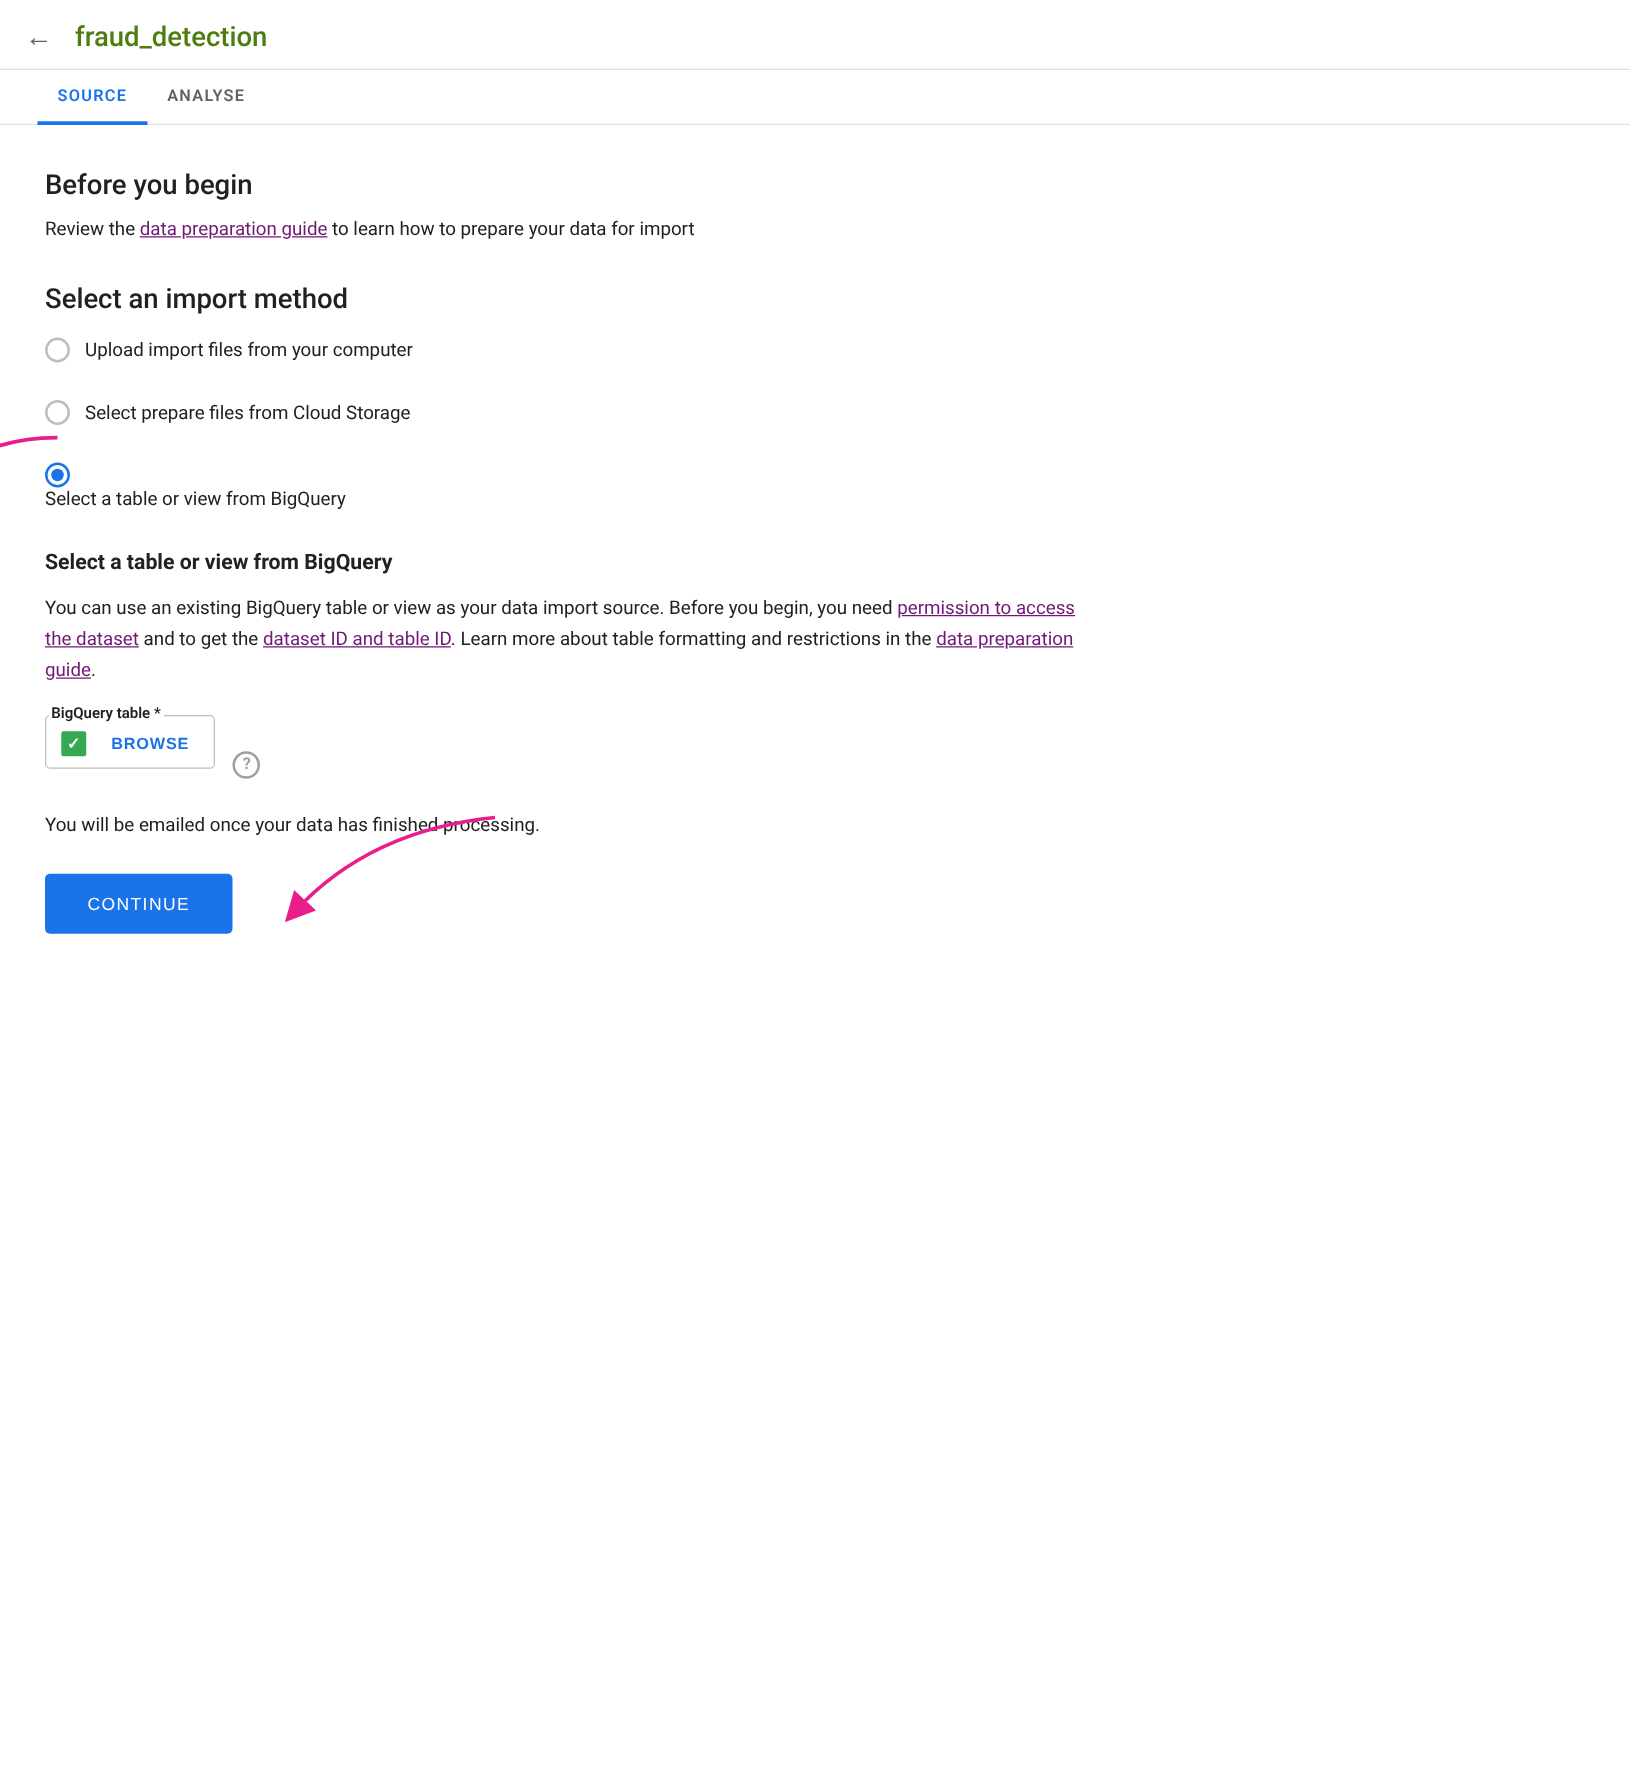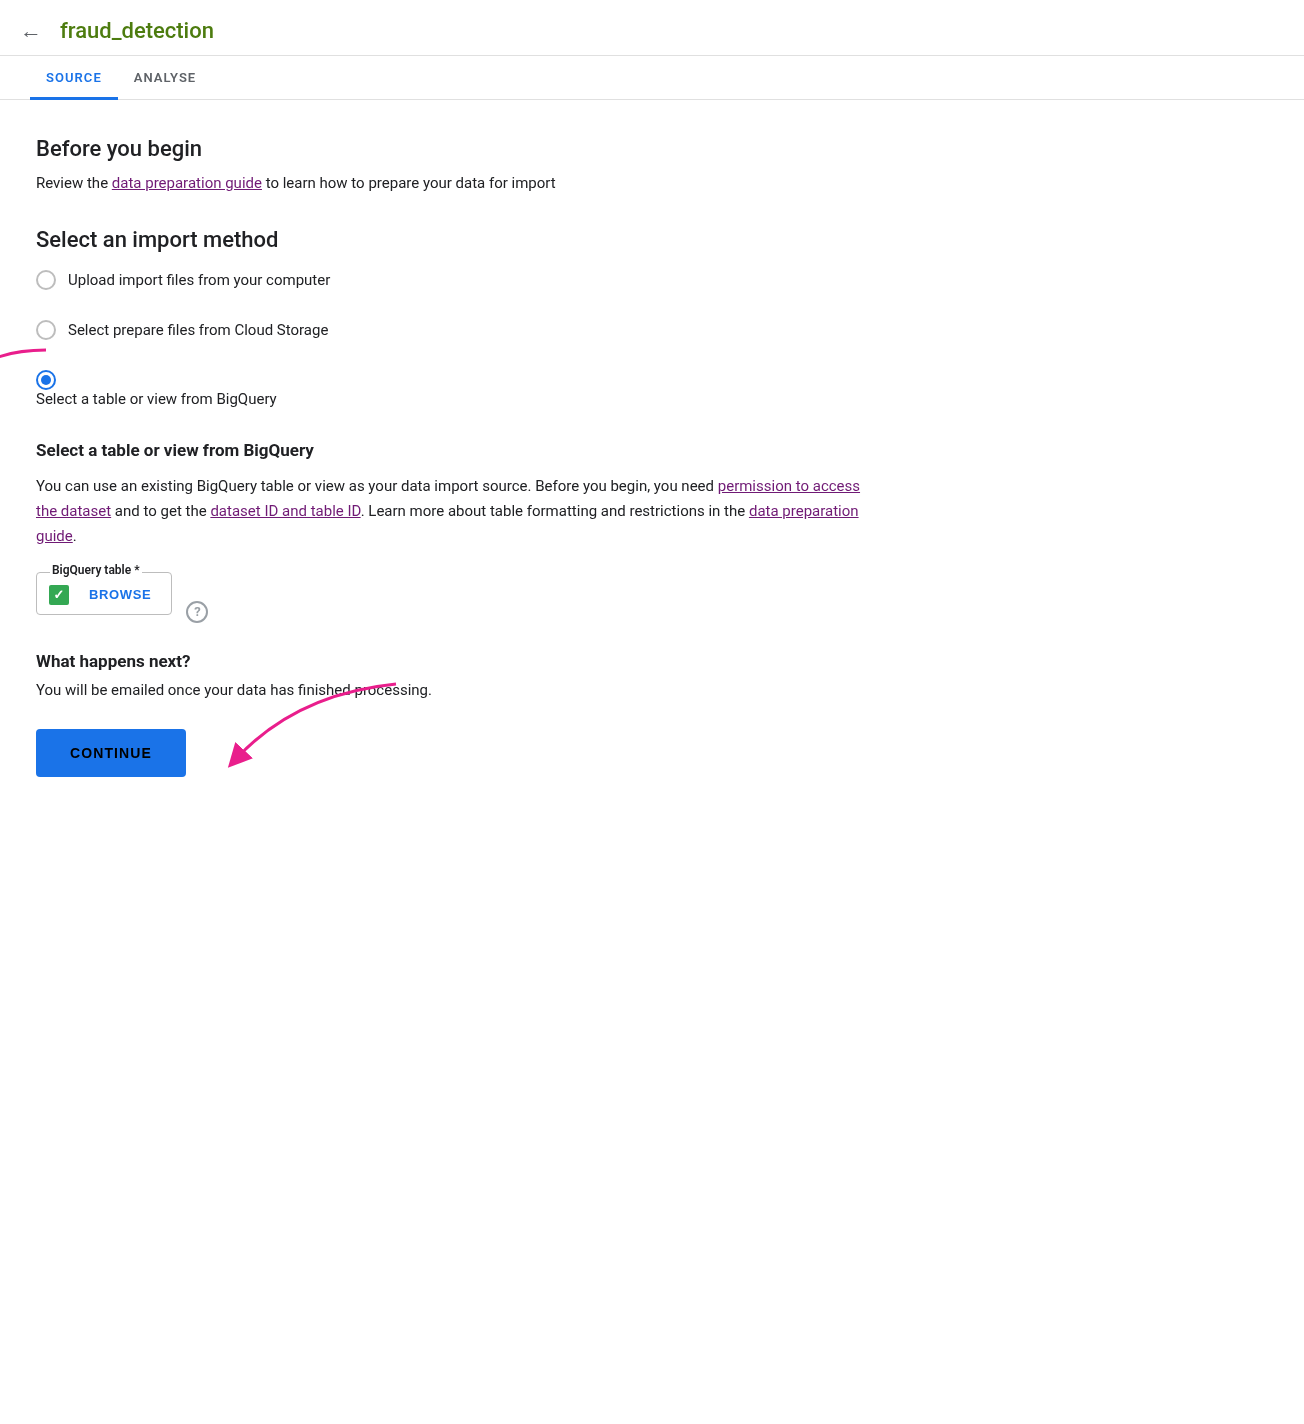--- a/index.html
+++ b/index.html
@@ -139,21 +139,21 @@
       margin-bottom: 36px;
     }
     .field-label {
       font-size: 12px;
       font-weight: 600;
       color: #202124;
       background: #fff;
       padding: 0 2px;
       position: absolute;
       top: -10px;
-      left: 13px;
+      left: 2px;
     }
     .field-inner {
       display: flex;
       align-items: center;
       gap: 12px;
       padding-top: 4px;
     }
     .green-checkbox {
       width: 20px;
       height: 20px;
@@ -207,23 +207,23 @@
       color: #202124;
       margin-bottom: 10px;
     }
     .what-next-text {
       font-size: 15px;
       color: #202124;
       margin-bottom: 30px;
     }
     .continue-btn {
       background: #1a73e8;
-      color: #000000;
+      color: #ffffff;
       font-size: 14px;
-      font-weight: 700;
+      font-weight: 400;
       letter-spacing: 0.08em;
       border: none;
       border-radius: 4px;
       padding: 16px 32px;
       cursor: pointer;
       min-width: 150px;
     }
     
     .annotation-container {
       position: relative;
@@ -301,21 +301,20 @@
         <div class="field-inner">
           <span class="green-checkbox"></span>
           <button class="browse-btn">BROWSE</button>
         </div>
       </div>
       <div class="help-icon">?</div>
     </div>
   </div>
 
   <div>
-    <div class="what-next-title">What happens next?</div>
     <div class="what-next-text">You will be emailed once your data has finished processing.</div>
     <div style="position:relative; display:inline-block;">
       <button class="continue-btn">CONTINUE</button>
       
       <svg style="position:absolute; right:-230px; top:-55px; width:240px; height:110px; pointer-events:none;" viewBox="0 0 240 110" xmlns="http://www.w3.org/2000/svg">
         <defs>
           <marker id="arrowhead2" markerWidth="8" markerHeight="8" refX="4" refY="4" orient="auto">
             <polygon points="0 0, 8 4, 0 8" fill="#e91e8c"></polygon>
           </marker>
         </defs>

